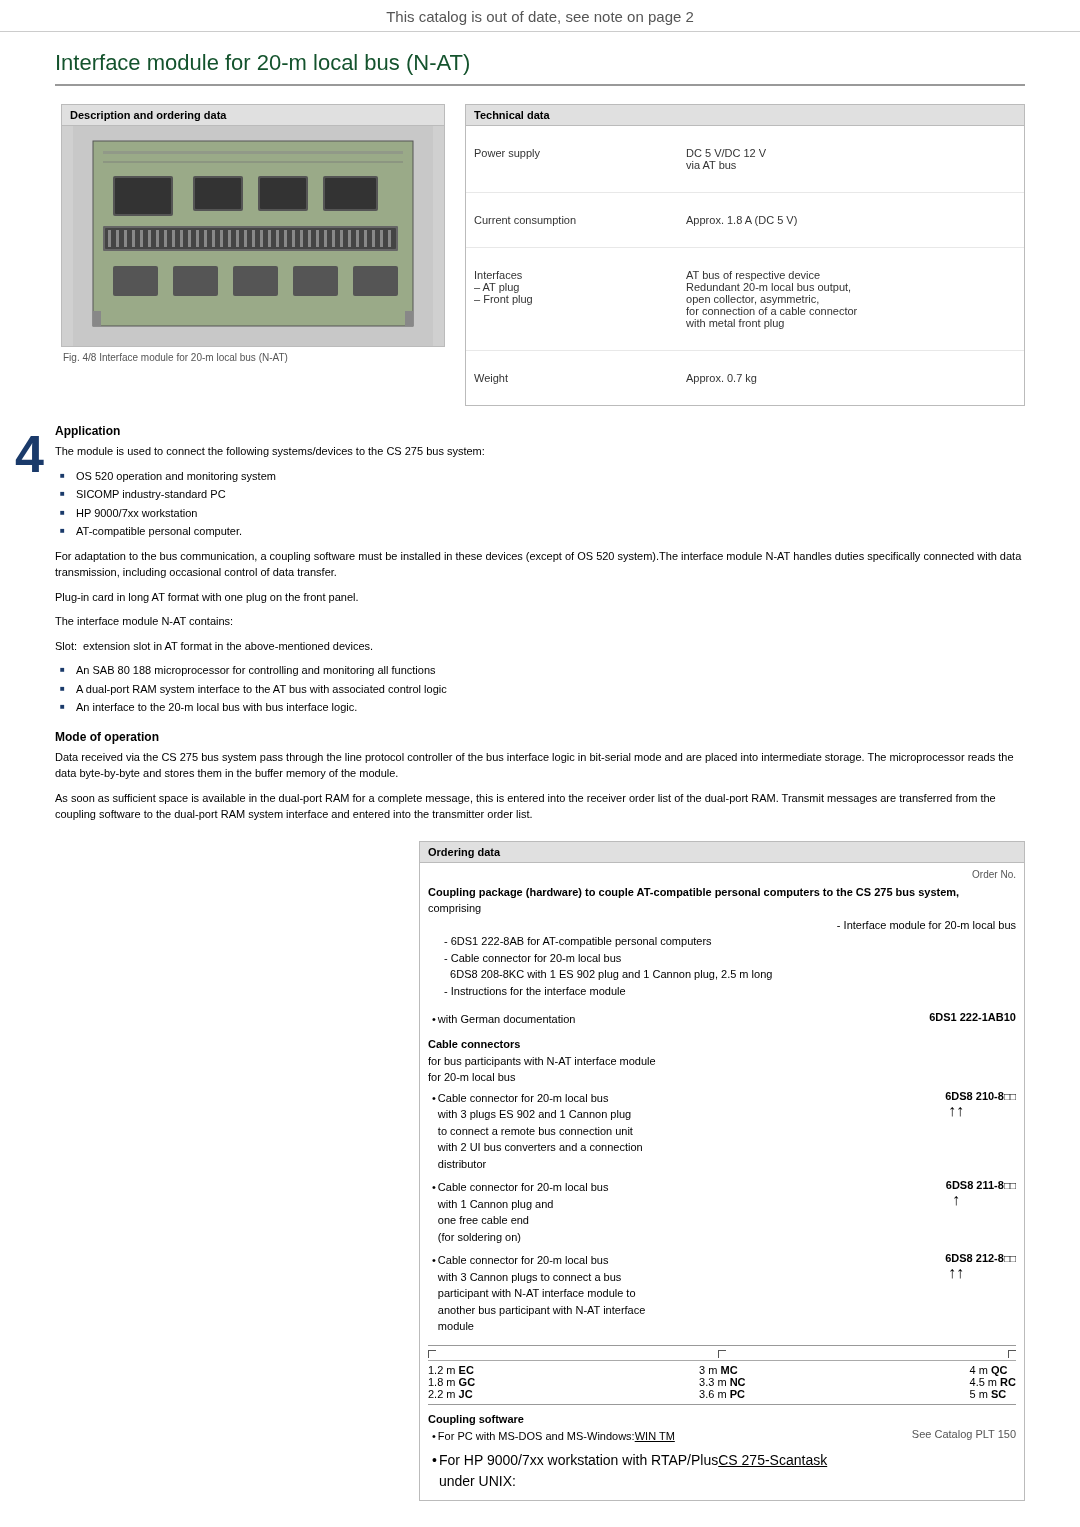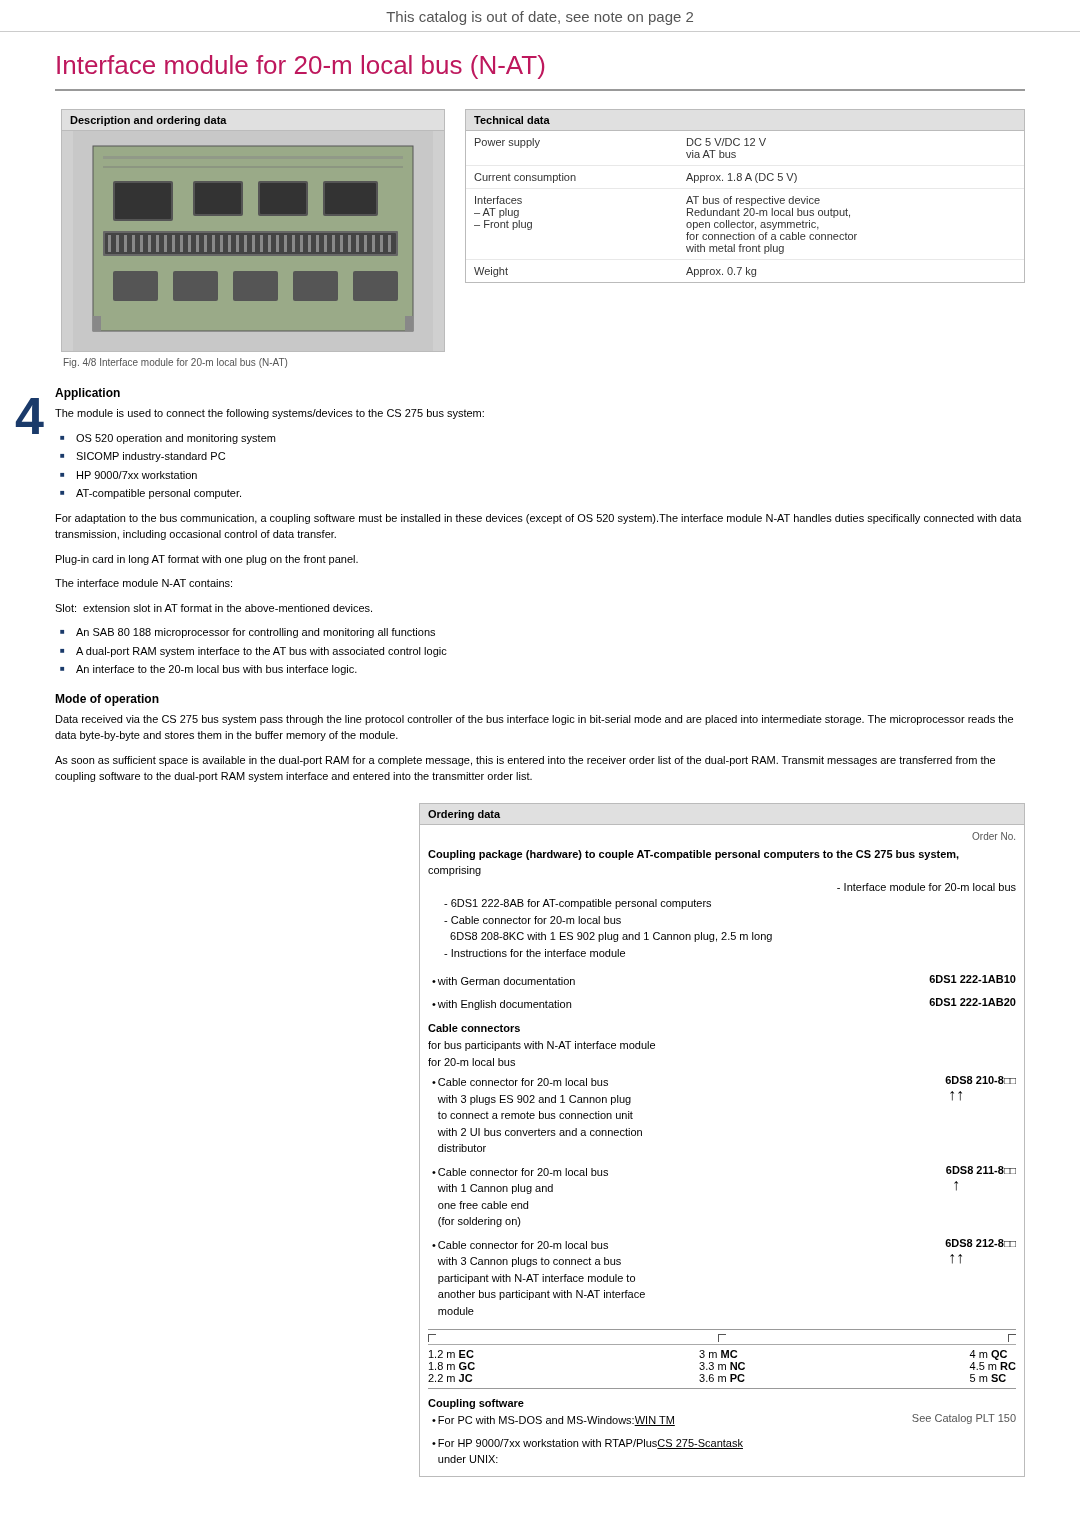--- a/index.html
+++ b/index.html
@@ -21,22 +21,22 @@
       text-align: center;
       font-size: 15px;
       color: #555;
       padding: 8px 0 6px 0;
       border-bottom: 1px solid #ccc;
     }
     .main-content {
       padding: 18px 55px 30px 55px;
     }
     .page-title {
-      font-size: 26px;
-      color: #be185d;
+      font-size: 22px;
+      color: #14532d;
       font-weight: normal;
       margin-bottom: 18px;
       border-bottom: 2px solid #999;
       padding-bottom: 8px;
     }
     .section-header {
       background: #e0e0e0;
       font-weight: bold;
       font-size: 11px;
       padding: 4px 8px;
@@ -87,21 +87,21 @@
     }
     .tech-data-box .section-header {
       border: none;
       border-bottom: 1px solid #bbb;
     }
     .tech-table {
       width: 100%;
       border-collapse: collapse;
     }
     .tech-table td {
-      padding: 5px 8px;
+      padding: 21px 8px;
       vertical-align: top;
       font-size: 11px;
       border-bottom: 1px solid #e8e8e8;
     }
     .tech-table td:first-child {
       width: 38%;
       color: #333;
     }
     .tech-table td:last-child {
       color: #333;
@@ -400,24 +400,20 @@
               <div style="font-size:11px; line-height:1.5;text-align:right;">- Interface module for 20-m local bus</div>
               <div style="font-size:11px; line-height:1.5;">- 6DS1 222-8AB for AT-compatible personal computers</div>
               <div style="font-size:11px; line-height:1.5;">- Cable connector for 20-m local bus<br>&nbsp;&nbsp;6DS8 208-8KC with 1 ES 902 plug and 1 Cannon plug, 2.5 m long</div>
               <div style="font-size:11px; line-height:1.5;">- Instructions for the interface module</div>
             </div>
 
             <div class="order-item" style="margin-top:12px;">
               <div class="order-desc dot-item">with German documentation</div>
               <div class="order-num">6DS1 222-1AB10</div>
             </div>
-            <div class="order-item">
-              <div class="order-desc dot-item">with English documentation</div>
-              <div class="order-num">6DS1 222-1AB20</div>
-            </div>
 
             <div class="sub-section-title">Cable connectors</div>
             <div style="font-size:11px; margin-bottom:4px; line-height:1.5;">for bus participants with N-AT interface module<br>for 20-m local bus</div>
 
             <div class="cable-connector-item">
               <div class="order-item">
                 <div class="order-desc">
                   <span class="dot-item">Cable connector for 20-m local bus<br>
                   with 3 plugs ES 902 and 1 Cannon plug<br>
                   to connect a remote bus connection unit<br>
@@ -493,21 +489,21 @@
               <div class="sub-section-title">Coupling software</div>
               <div class="order-item">
                 <div class="order-desc">
                   <span class="dot-item">For PC with MS-DOS and MS-Windows:<br>
                   <span class="underline-link">WIN TM</span></span>
                 </div>
                 <div>
                   <span class="see-catalog">See Catalog PLT 150</span>
                 </div>
               </div>
-              <div class="dot-item" style="font-size:11px; line-height:1.5;">
+              <div class="dot-item" style="font-size:14px; line-height:1.5;">
                 For HP 9000/7xx  workstation with RTAP/Plus<br>
                 under UNIX: <span class="underline-link">CS 275-Scantask</span>
               </div>
             </div>
 
           </div>
         </div>
       </div>
     </div>
 

